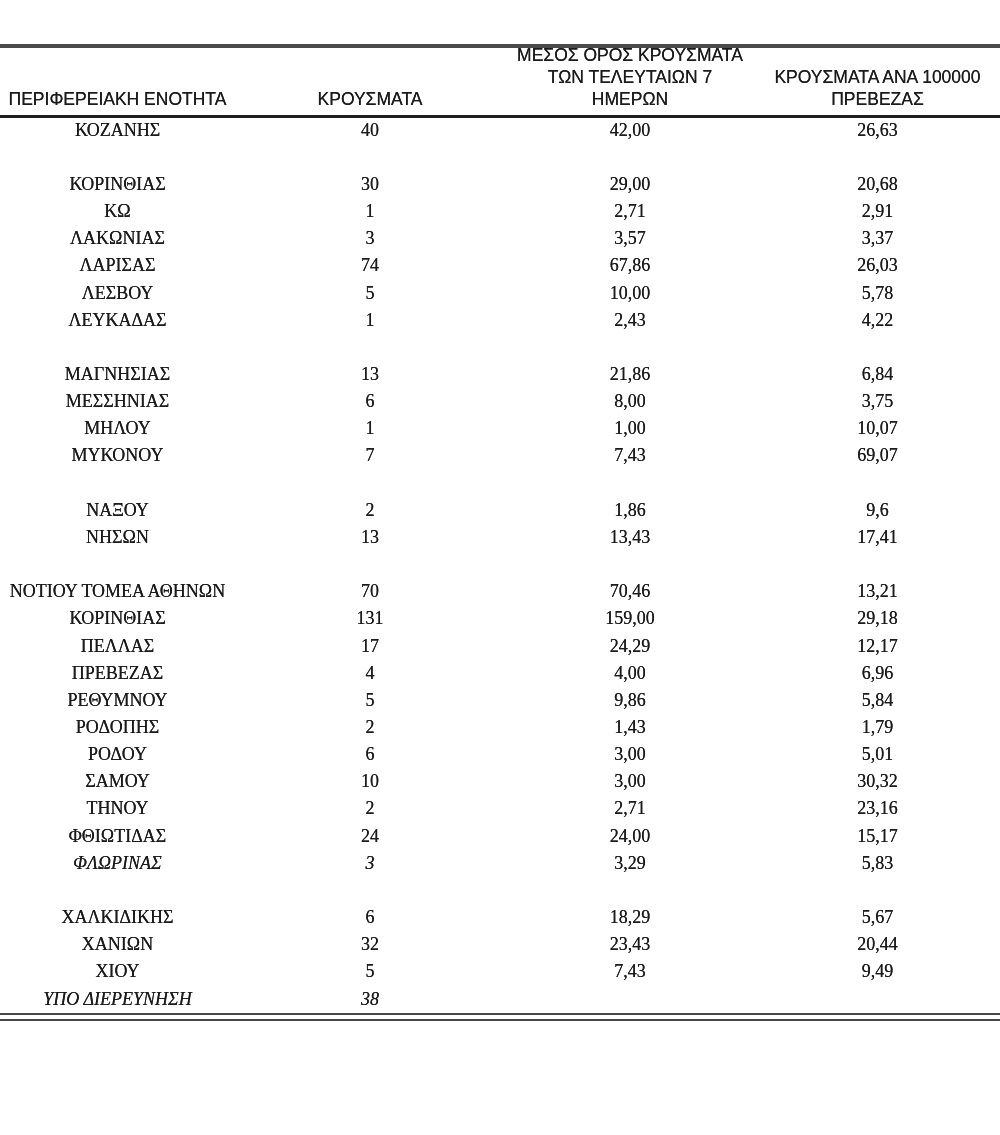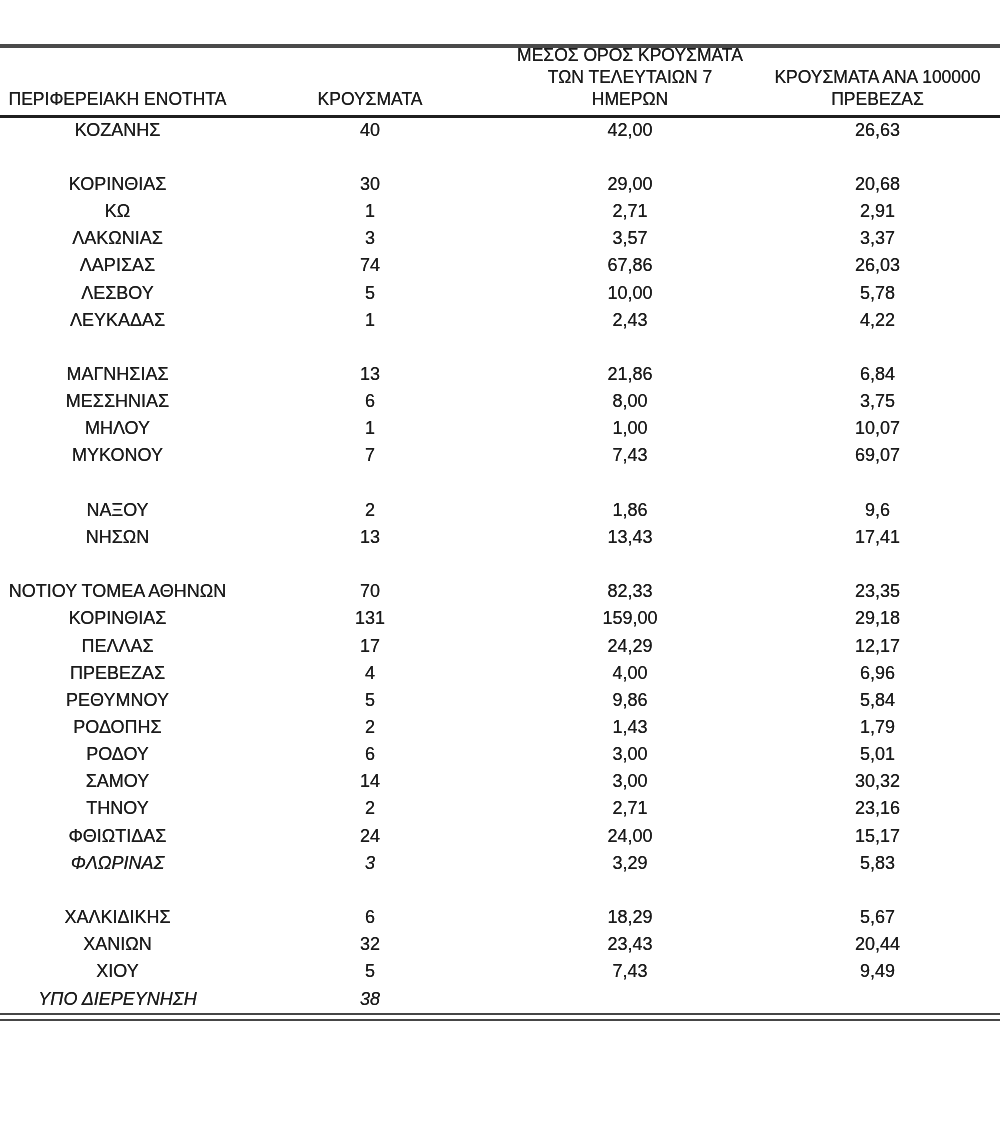--- a/index.html
+++ b/index.html
@@ -14,21 +14,21 @@
   table.cases{
     position:relative;margin:24px 0 0 0;width:1000px;
     border-collapse:collapse;table-layout:fixed;
   }
   col.c1{width:235px}col.c2{width:270px}col.c3{width:250px}col.c4{width:245px}
   th{
     vertical-align:bottom;font-weight:normal;font-size:17.5px;line-height:22px;
     padding:20px 0 5px 0;text-align:center;border-bottom:3px solid #1f1f1f;
     color:#1b1b1b;white-space:nowrap;text-shadow:0 0 0.4px #1b1b1b;
   }
-  tbody tr{height:27.16px;}
+  tbody tr{height:27.16px;font-family:Liberation Serif, serif;}
   td{
     text-align:center;font-size:18px;padding:0;vertical-align:middle;
     white-space:nowrap;color:#1b1b1b;text-shadow:0 0 0.4px #1b1b1b;
   }
   td.it{font-style:italic;margin-left:28px;}
   .bottom-rule{
     width:1000px;height:8px;box-sizing:border-box;
     border-top:2.5px solid #464646;border-bottom:2.5px solid #464646;
     background:transparent;
   }
@@ -152,22 +152,22 @@
           <td>13</td>
           <td>13,43</td>
           <td>17,41</td>
         </tr>
         <tr>
           <td colspan="4"></td>
         </tr>
         <tr>
           <td>ΝΟΤΙΟΥ ΤΟΜΕΑ ΑΘΗΝΩΝ</td>
           <td>70</td>
-          <td>82,33</td>
-          <td>23,35</td>
+          <td>70,46</td>
+          <td>13,21</td>
         </tr>
         <tr>
           <td>ΚΟΡΙΝΘΙΑΣ</td>
           <td>131</td>
           <td>159,00</td>
           <td>29,18</td>
         </tr>
         <tr>
           <td>ΠΕΛΛΑΣ</td>
           <td>17</td>
@@ -193,21 +193,21 @@
           <td>1,79</td>
         </tr>
         <tr>
           <td>ΡΟΔΟΥ</td>
           <td>6</td>
           <td>3,00</td>
           <td>5,01</td>
         </tr>
         <tr>
           <td>ΣΑΜΟΥ</td>
-          <td>14</td>
+          <td>10</td>
           <td>3,00</td>
           <td>30,32</td>
         </tr>
         <tr>
           <td>ΤΗΝΟΥ</td>
           <td>2</td>
           <td>2,71</td>
           <td>23,16</td>
         </tr>
         <tr>

